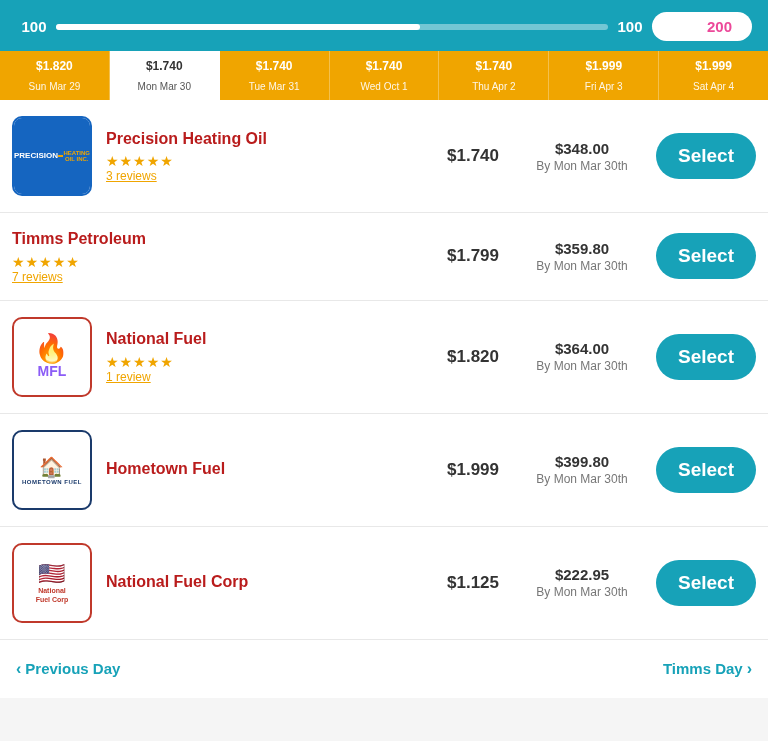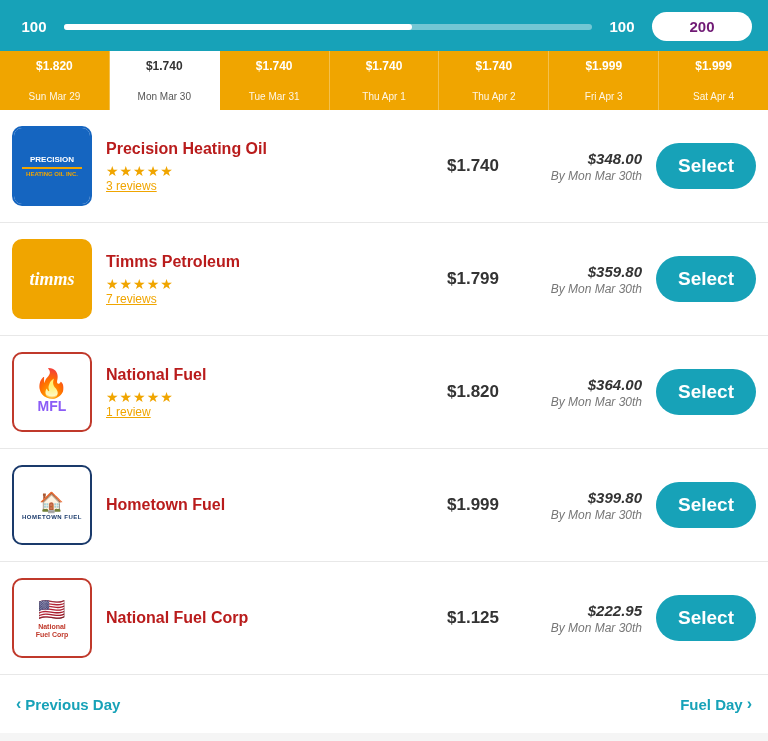--- a/index.html
+++ b/index.html
@@ -9,21 +9,21 @@
       width: 768px;
       min-height: 741px;
     }
 
     
     .slider-container {
       background: #17a2b8;
       padding: 12px 16px 10px;
       display: flex;
       align-items: center;
-      gap: 12px;
+      gap: 4px;
     }
     .slider-track {
       flex: 1;
       position: relative;
       height: 6px;
       background: rgba(255,255,255,0.4);
       border-radius: 3px;
     }
     .slider-fill {
       position: absolute;
@@ -40,23 +40,23 @@
       font-size: 15px;
       min-width: 36px;
       text-align: center;
     }
     .slider-input-box {
       background: white;
       border-radius: 30px;
       padding: 6px 20px;
       font-size: 15px;
       font-weight: 700;
-      color: #701a75;
+      color: #ec4899;
       min-width: 100px;
-      text-align: center;
+      text-align: right;
       border: none;
     }
 
     
     .date-strip {
       background: #f0a500;
       display: flex;
       overflow-x: auto;
     }
     .date-item {
@@ -77,21 +77,21 @@
       color: white;
       display: block;
     }
     .date-item.active .date-price {
       color: #333;
     }
     .date-label {
       font-size: 10px;
       color: rgba(255,255,255,0.9);
       display: block;
-      margin-top: 18px;
+      margin-top: 8px;
     }
     .date-item.active .date-label {
       color: #555;
     }
 
     
     .vendor-list {
       background: white;
     }
     .vendor-row {
@@ -118,21 +118,20 @@
     
     .logo-precision {
       border: 2px solid #1565c0;
       background: white;
     }
     .logo-precision-inner {
       background: #1565c0;
       width: 100%;
       height: 100%;
       display: flex;
-      flex-direction: column;
       align-items: center;
       justify-content: center;
       position: relative;
     }
     .logo-precision-text {
       color: white;
       font-size: 8px;
       font-weight: 900;
       text-align: center;
       text-transform: uppercase;
@@ -263,22 +262,21 @@
     .vendor-price {
       font-size: 17px;
       font-weight: 700;
       color: #333;
       min-width: 70px;
       text-align: center;
     }
 
     .vendor-total {
       min-width: 120px;
-      text-align: right;
-      font-style: italic;
+      text-align: center;
     }
     .total-amount {
       font-size: 15px;
       font-weight: 600;
       color: #333;
     }
     .total-by {
       font-size: 12px;
       color: #777;
       margin-top: 2px;
@@ -341,21 +339,21 @@
     <div class="date-item active">
       <span class="date-price">$1.740</span>
       <span class="date-label">Mon Mar 30</span>
     </div>
     <div class="date-item">
       <span class="date-price">$1.740</span>
       <span class="date-label">Tue Mar 31</span>
     </div>
     <div class="date-item">
       <span class="date-price">$1.740</span>
-      <span class="date-label">Thu Apr 1</span>
+      <span class="date-label">Wed Oct 1</span>
     </div>
     <div class="date-item">
       <span class="date-price">$1.740</span>
       <span class="date-label">Thu Apr 2</span>
     </div>
     <div class="date-item">
       <span class="date-price">$1.999</span>
       <span class="date-label">Fri Apr 3</span>
     </div>
     <div class="date-item">
@@ -381,23 +379,20 @@
         <a class="reviews-link" href="#">3 reviews</a>
       </div>
       <div class="vendor-price">$1.740</div>
       <div class="vendor-total">
     <div class="total-amount">$348.00</div>
     <div class="total-by">By Mon Mar 30th</div>
   </div>
       <button class="select-btn">Select</button>
     </div>
     <div class="vendor-row">
-      <div class="vendor-logo logo-timms">
-        <span class="logo-timms-text">timms</span>
-      </div>
       <div class="vendor-info">
         <div class="vendor-name">Timms Petroleum</div>
         <div class="stars-row">
           <span class="stars">★★★★★</span>
         </div>
         <a class="reviews-link" href="#">7 reviews</a>
       </div>
       <div class="vendor-price">$1.799</div>
       <div class="vendor-total">
     <div class="total-amount">$359.80</div>
@@ -461,16 +456,16 @@
       <button class="select-btn">Select</button>
     </div>
   </div>
 
 <div class="pagination">
   <button class="page-btn">
     <span class="page-chevron">‹</span>
     <span>Previous Day</span>
   </button>
   <button class="page-btn">
-    <span>Fuel Day</span>
+    <span>Timms Day</span>
     <span class="page-chevron">›</span>
   </button>
 </div>
 
 </body></html>

